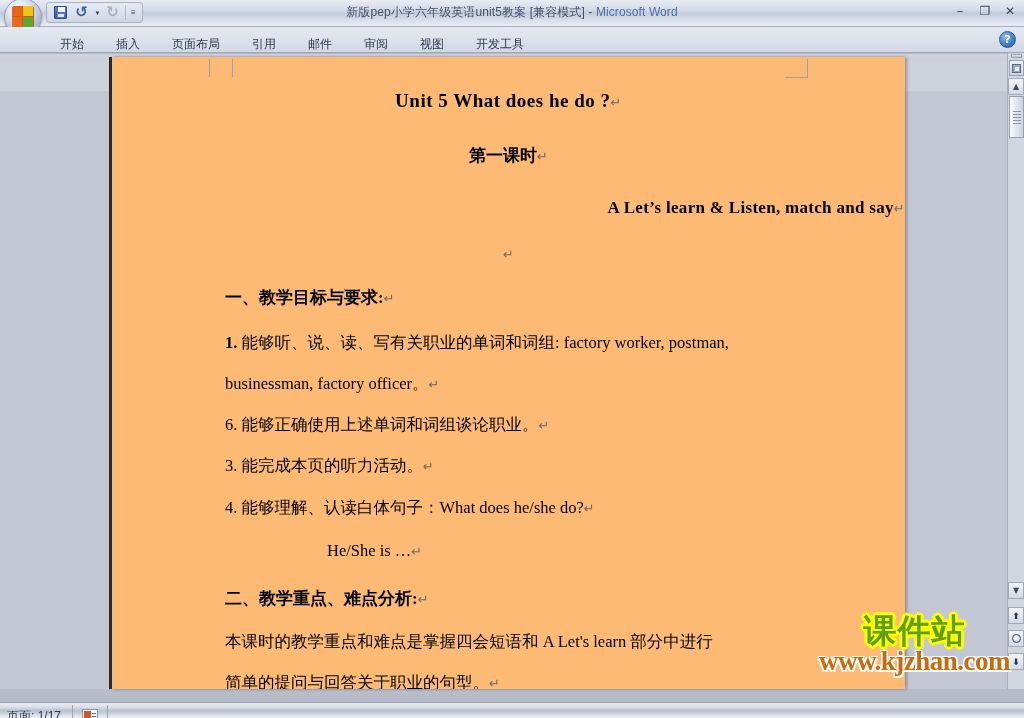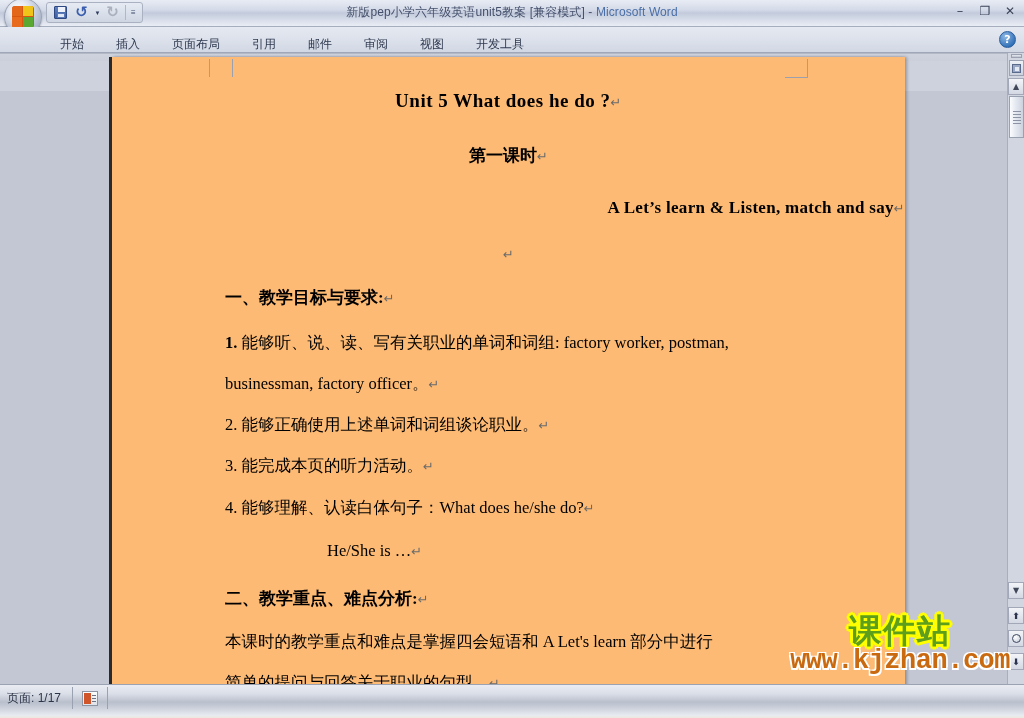--- a/index.html
+++ b/index.html
@@ -342,21 +342,21 @@
     color: #5d9e1b;
     letter-spacing: 1px;
     line-height: 1;
     text-shadow:
       -2px -2px 0 #ffff00,  2px -2px 0 #ffff00,
       -2px  2px 0 #ffff00,  2px  2px 0 #ffff00,
        0px -3px 0 #ffff00,  0px  3px 0 #ffff00,
       -3px  0px 0 #ffff00,  3px  0px 0 #ffff00;
   }
   .wm-url {
-    font-family: Liberation Mono, monospace;
+    font-family: Liberation Serif, serif;
     font-size: 27px;
     font-weight: bold;
     color: #c96a10;
     letter-spacing: -0.5px;
     line-height: 1;
     margin-top: 1px;
     text-shadow:
       -1.5px -1.5px 0 #ffffff,  1.5px -1.5px 0 #ffffff,
       -1.5px  1.5px 0 #ffffff,  1.5px  1.5px 0 #ffffff;
   }
@@ -451,21 +451,21 @@
     border: 1.5px solid #3d4760;
     box-sizing: border-box;
     background: radial-gradient(circle at 35% 32%, #ffffff, #c3c9d6);
   }
 
   
   .statusbar {
     position: absolute;
     left: 0; bottom: 0;
     width: 1024px;
-    height: 34px;
+    height: 16px;
     background: linear-gradient(to bottom,
        #e9ecf2 0%, #dbdfe8 26%, #b9bfcc 52%, #ccd1db 70%, #e8ebf1 92%, #ece8dd 100%);
     border-top: 1px solid #9ba2b1;
     box-sizing: border-box;
     text-align: right;
   }
   .sb-page {
     position: absolute;
     left: 7px; top: 5px;
     font-size: 12px;
@@ -599,21 +599,21 @@
       </p>
 
       <p class="d-para">
         <span class="num">1.</span><span> 能够听、说、读、写有关职业的单词和词组: factory worker, postman,</span>
       </p>
       <p class="d-para cont">
         <span>businessman, factory officer。</span><span class="pilcrow">↵</span>
       </p>
 
       <p class="d-para cont">
-        <span>2. 能够正确使用上述单词和词组谈论职业。</span><span class="pilcrow">↵</span>
+        <span>6. 能够正确使用上述单词和词组谈论职业。</span><span class="pilcrow">↵</span>
       </p>
 
       <p class="d-para cont">
         <span>3. 能完成本页的听力活动。</span><span class="pilcrow">↵</span>
       </p>
 
       <p class="d-para cont">
         <span>4. 能够理解、认读白体句子：What does he/she do?</span><span class="pilcrow">↵</span>
       </p>
 

